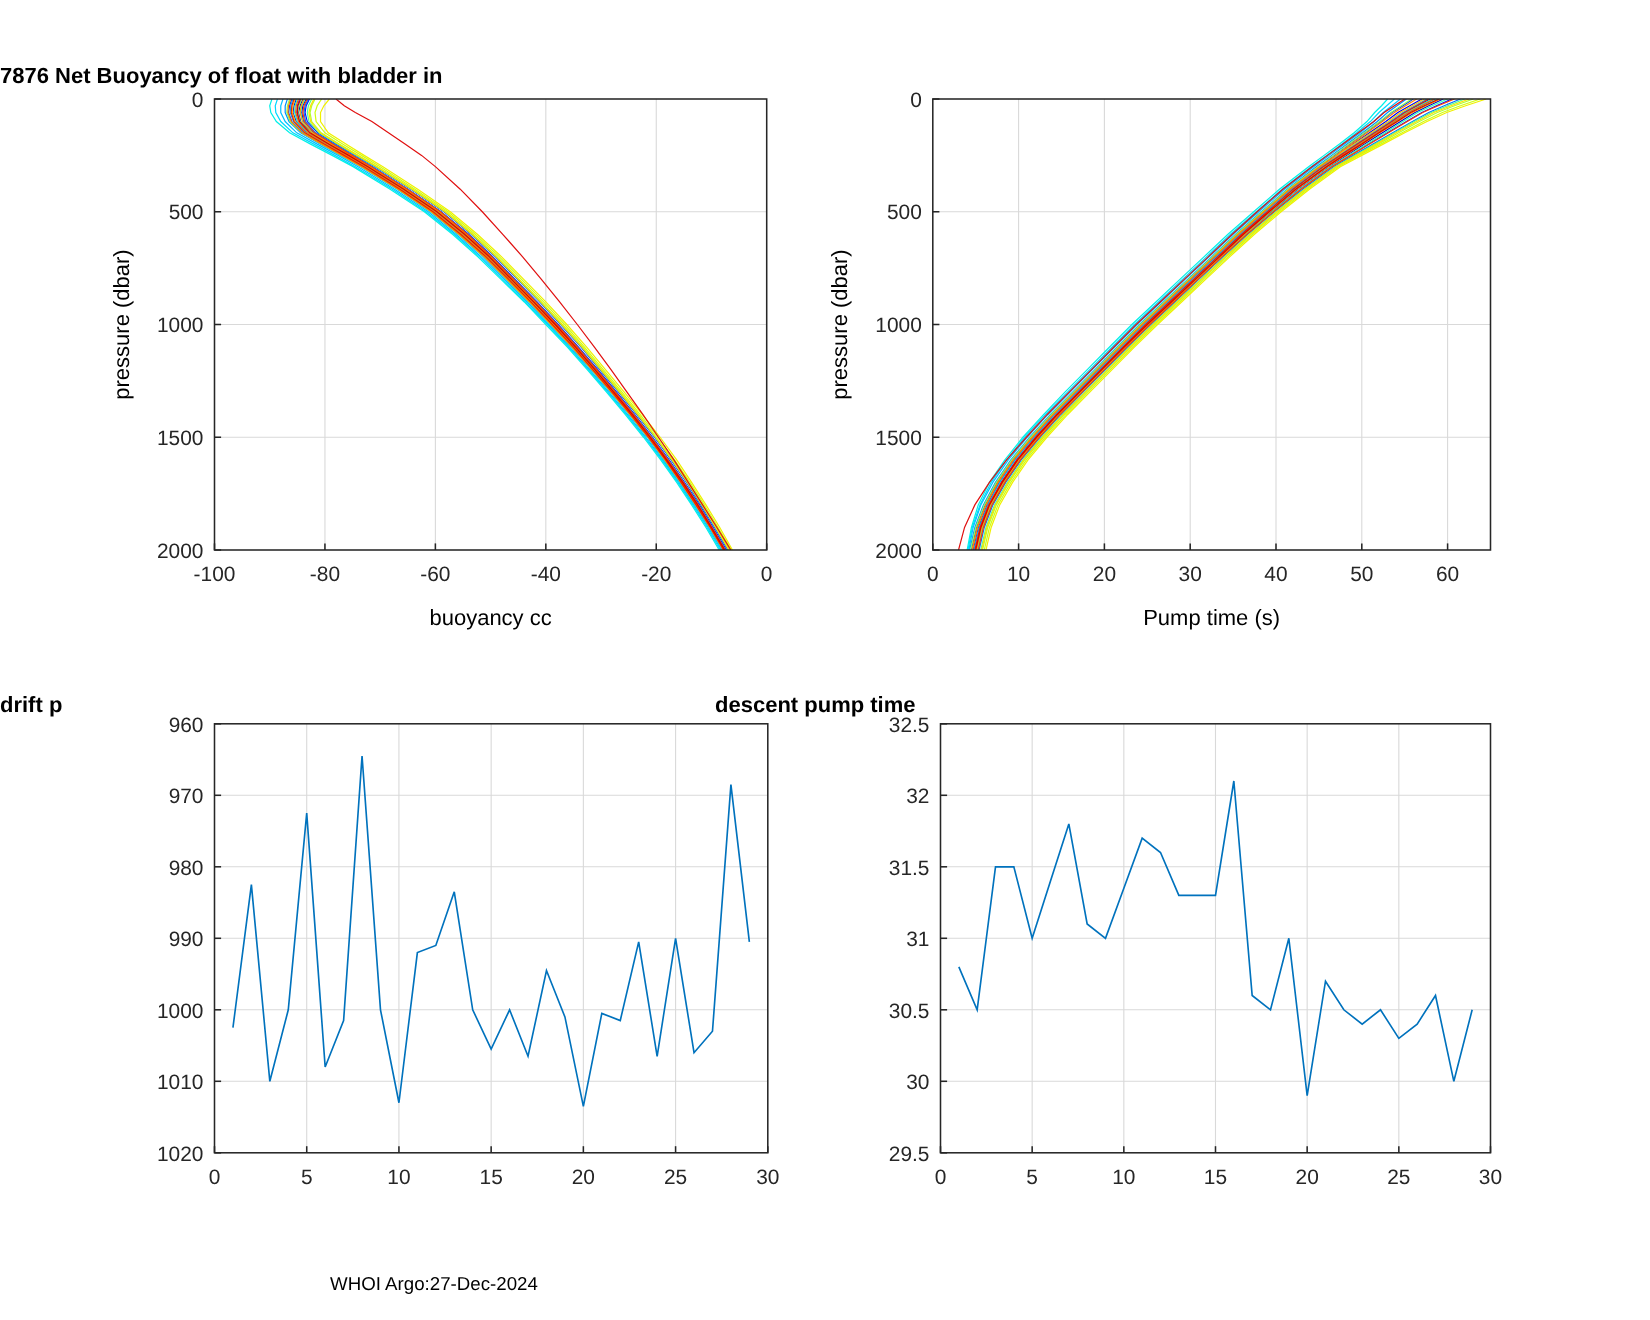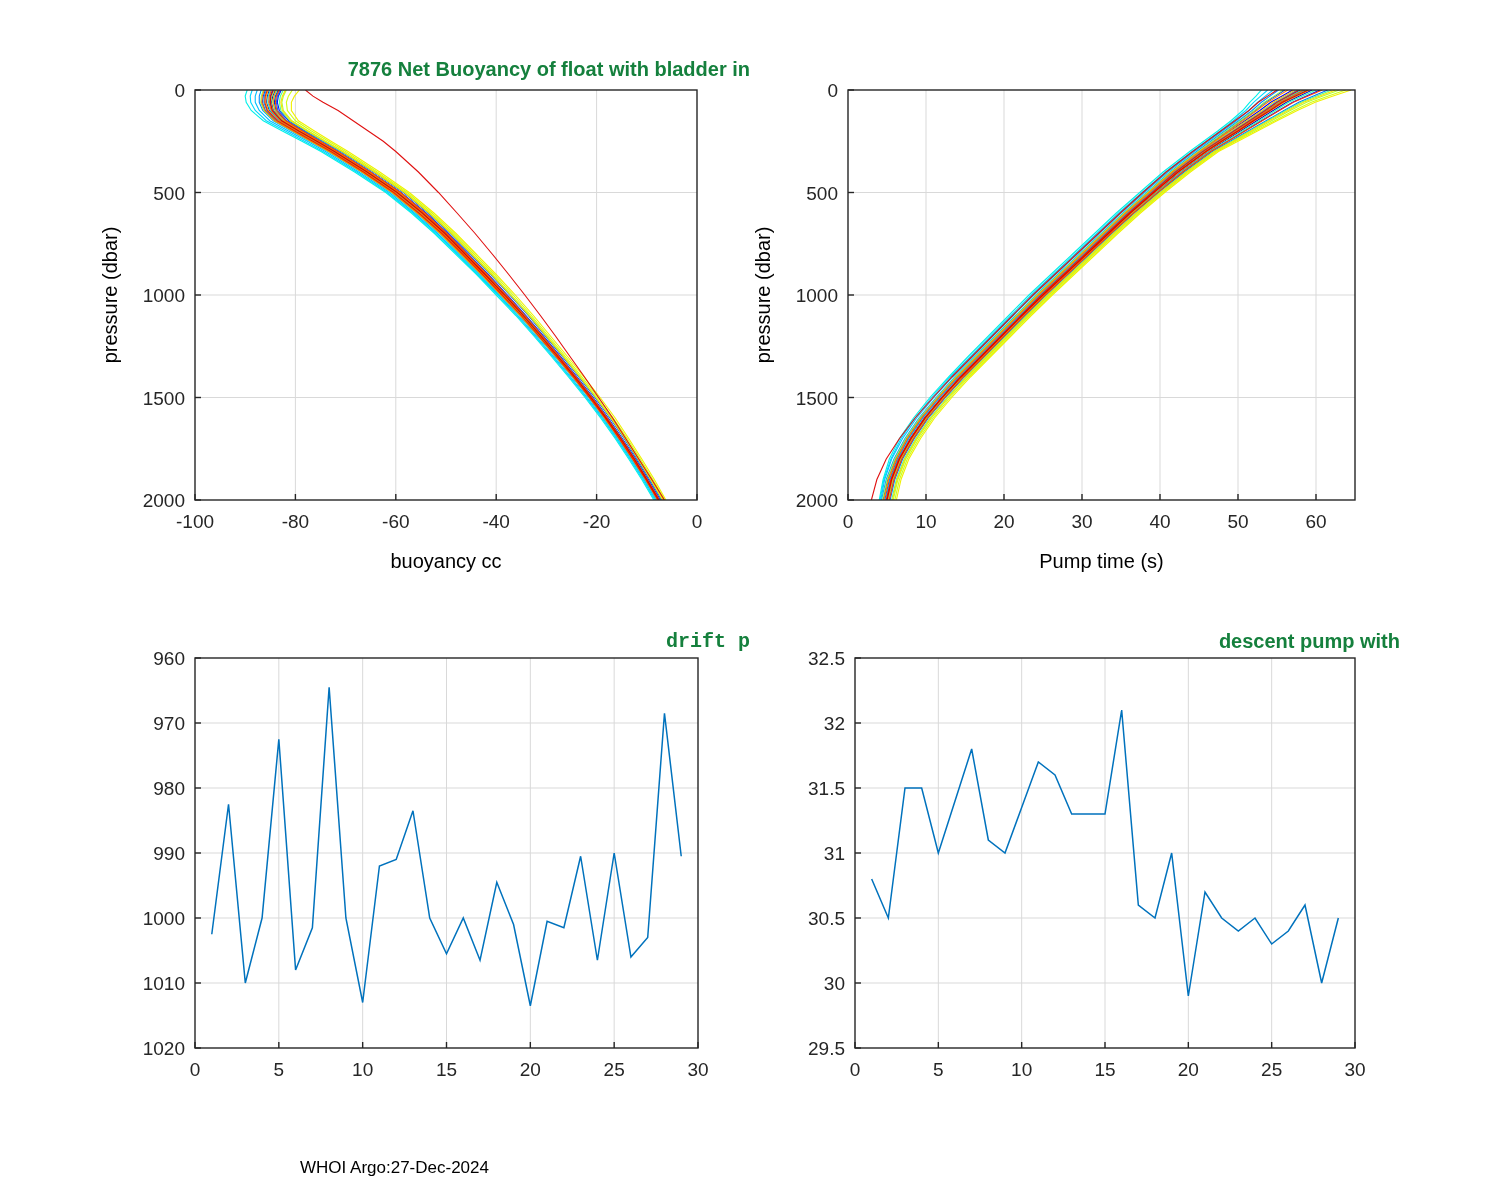--- a/index.html
+++ b/index.html
@@ -1,21 +1,21 @@
 <!DOCTYPE html>
 <html><head>
 <meta charset="utf-8">
 <style>
   html,body{margin:0;padding:0;background:#ffffff;}
   body{width:1500px;height:1200px;font-family:"Liberation Sans",sans-serif;position:relative;overflow:hidden;}
   .figure{position:absolute;left:0;top:0;width:1500px;height:1200px;}
   .panel{position:absolute;}
   .panel-title{
-    position:absolute;width:100%;text-align:right;
-    font-size:20px;font-weight:bold;color:#15803d;
+    position:absolute;width:100%;text-align:left;
+    font-size:20px;font-weight:bold;color:#000000;
     font-family:"Liberation Sans",sans-serif;white-space:nowrap;
   }
   svg{display:block;overflow:visible;}
   .tick-label{font-size:19px;fill:#262626;font-family:"Liberation Sans",sans-serif;}
   .axis-title{font-size:20px;fill:#000;font-family:"Liberation Sans",sans-serif;}
   .grid-line{stroke:#d9d9d9;stroke-width:1;}
   .axis-box{fill:none;stroke:#262626;stroke-width:1.4;}
   .tick-mark{stroke:#262626;stroke-width:1.4;}
   .footer{
     position:absolute;font-size:17px;color:#000;
@@ -182,21 +182,21 @@
           <text x="188" y="354.5" text-anchor="end" class="tick-label">1500</text>
           <line x1="198" y1="450" x2="204" y2="450" class="tick-mark"></line>
           <text x="188" y="457" text-anchor="end" class="tick-label">2000</text>
         </g>
         <text x="451.5" y="518" text-anchor="middle" class="axis-title">Pump time (s)</text>
         <text x="120" y="245" text-anchor="middle" class="axis-title" transform="rotate(-90 120 245)">pressure (dbar)</text>
       </svg>
   </div>
 
   <div class="panel" style="left:0px;top:620px;width:750px;height:500px;">
-    <div class="panel-title" style="left:0;top:10px;font-family:Liberation Mono, monospace;">drift p</div>
+    <div class="panel-title" style="left:0;top:10px;">drift p</div>
     <svg id="svg-drift-p" width="750" height="500">
         <g>
           <line x1="278.8333333333333" y1="38" x2="278.8333333333333" y2="428" class="grid-line"></line>
           <line x1="362.66666666666663" y1="38" x2="362.66666666666663" y2="428" class="grid-line"></line>
           <line x1="446.5" y1="38" x2="446.5" y2="428" class="grid-line"></line>
           <line x1="530.3333333333333" y1="38" x2="530.3333333333333" y2="428" class="grid-line"></line>
           <line x1="614.1666666666667" y1="38" x2="614.1666666666667" y2="428" class="grid-line"></line>
           <line x1="195" y1="103" x2="698" y2="103" class="grid-line"></line>
           <line x1="195" y1="168" x2="698" y2="168" class="grid-line"></line>
           <line x1="195" y1="233" x2="698" y2="233" class="grid-line"></line>
@@ -239,21 +239,21 @@
           <text x="185" y="305" text-anchor="end" class="tick-label">1000</text>
           <line x1="195" y1="363" x2="201" y2="363" class="tick-mark"></line>
           <text x="185" y="370" text-anchor="end" class="tick-label">1010</text>
           <line x1="195" y1="428" x2="201" y2="428" class="tick-mark"></line>
           <text x="185" y="435" text-anchor="end" class="tick-label">1020</text>
         </g>
       </svg>
   </div>
 
   <div class="panel" style="left:650px;top:620px;width:750px;height:500px;">
-    <div class="panel-title" style="left:0;top:10px;">descent pump with</div>
+    <div class="panel-title" style="left:0;top:10px;">descent pump time</div>
     <svg id="svg-descent-pump-time" width="750" height="500">
         <g>
           <line x1="288.3333333333333" y1="38" x2="288.3333333333333" y2="428" class="grid-line"></line>
           <line x1="371.66666666666663" y1="38" x2="371.66666666666663" y2="428" class="grid-line"></line>
           <line x1="455" y1="38" x2="455" y2="428" class="grid-line"></line>
           <line x1="538.3333333333333" y1="38" x2="538.3333333333333" y2="428" class="grid-line"></line>
           <line x1="621.6666666666667" y1="38" x2="621.6666666666667" y2="428" class="grid-line"></line>
           <line x1="205" y1="363" x2="705" y2="363" class="grid-line"></line>
           <line x1="205" y1="298" x2="705" y2="298" class="grid-line"></line>
           <line x1="205" y1="233" x2="705" y2="233" class="grid-line"></line>

